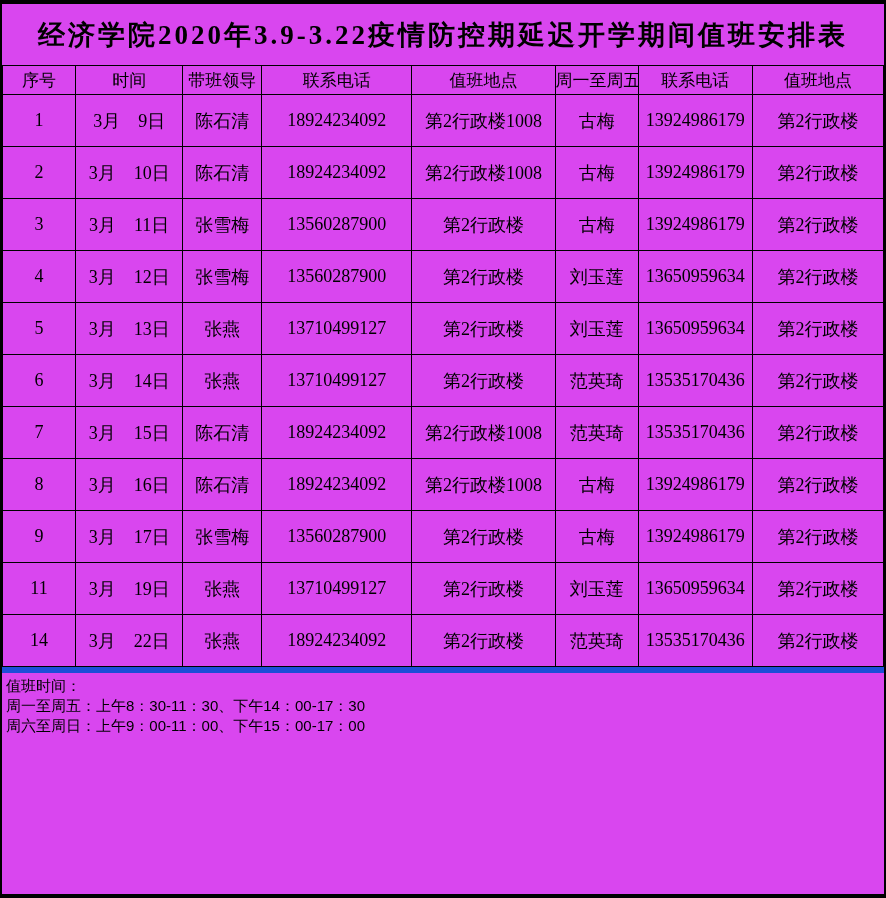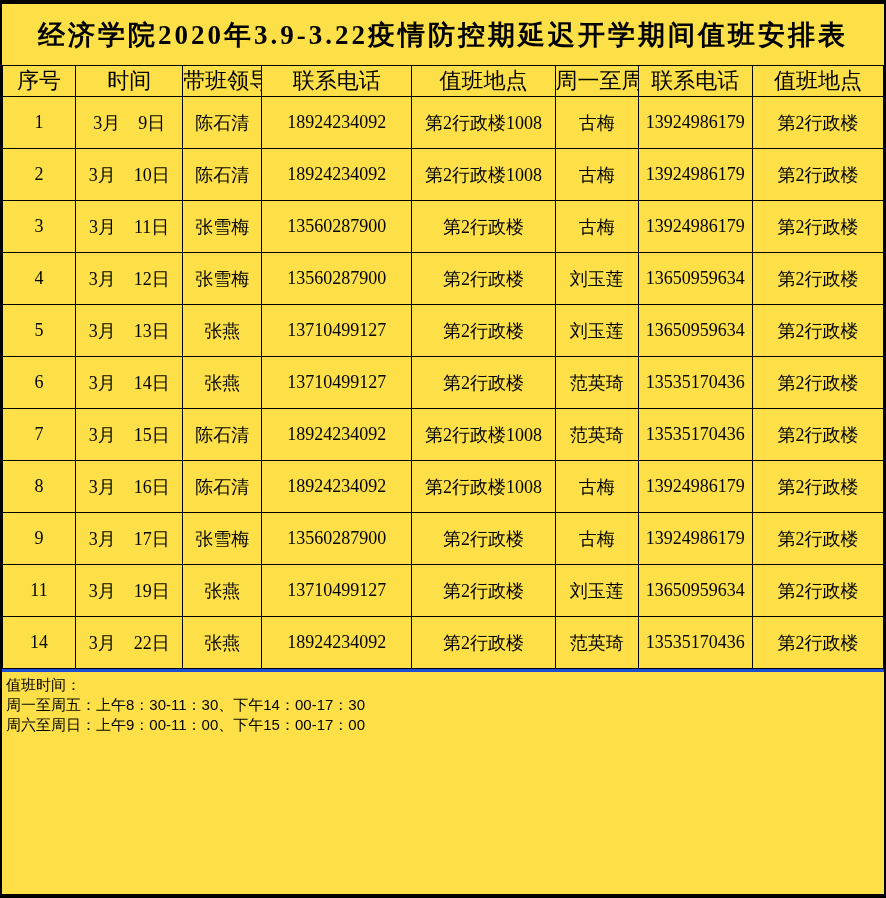--- a/index.html
+++ b/index.html
@@ -10,21 +10,21 @@
     font-family: "Liberation Serif", "DejaVu Serif", serif;
   }
   .doc-frame {
     position: absolute;
     left: 0; top: 0;
     width: 886px; height: 898px;
     border-left: 2px solid #000;
     border-right: 2px solid #000;
     border-top: 4px solid #000;
     border-bottom: 4px solid #000;
-    background: #fde047;
+    background: #d946ef;
     overflow: hidden;
   }
   .doc-title {
     height: 61px;
     display: flex;
     align-items: center;
     justify-content: center;
     font-size: 27px;
     font-weight: bold;
     letter-spacing: 3px;
@@ -38,40 +38,40 @@
   table.duty-table th,
   table.duty-table td {
     border: 1px solid #000;
     text-align: center;
     vertical-align: middle;
     overflow: hidden;
     white-space: nowrap;
   }
   table.duty-table thead th {
     height: 29px;
-    font-size: 22px;
+    font-size: 17px;
     font-weight: normal;
     font-family: "Liberation Sans", "DejaVu Sans", sans-serif;
   }
   table.duty-table tbody td {
     height: 52px;
     font-size: 18px;
   }
   
   col.c-no     { width: 73px; }
   col.c-date   { width: 107px; }
   col.c-leader { width: 79px; }
   col.c-lphone { width: 150px; }
   col.c-lplace { width: 143px; }
   col.c-person { width: 83px; }
   col.c-pphone { width: 114px; }
   col.c-pplace { width: 131px; }
 
   .doc-footer {
-    border-top: 3px solid #1d4ed8;
+    border-top: 6px solid #1d4ed8;
     padding: 3px 4px 2px 4px;
     font-size: 15px;
     line-height: 20px;
     font-family: "Liberation Sans", "DejaVu Sans", sans-serif;
   }
   .doc-footer div { white-space: nowrap; }
 </style>
 </head>
 <body>
 

